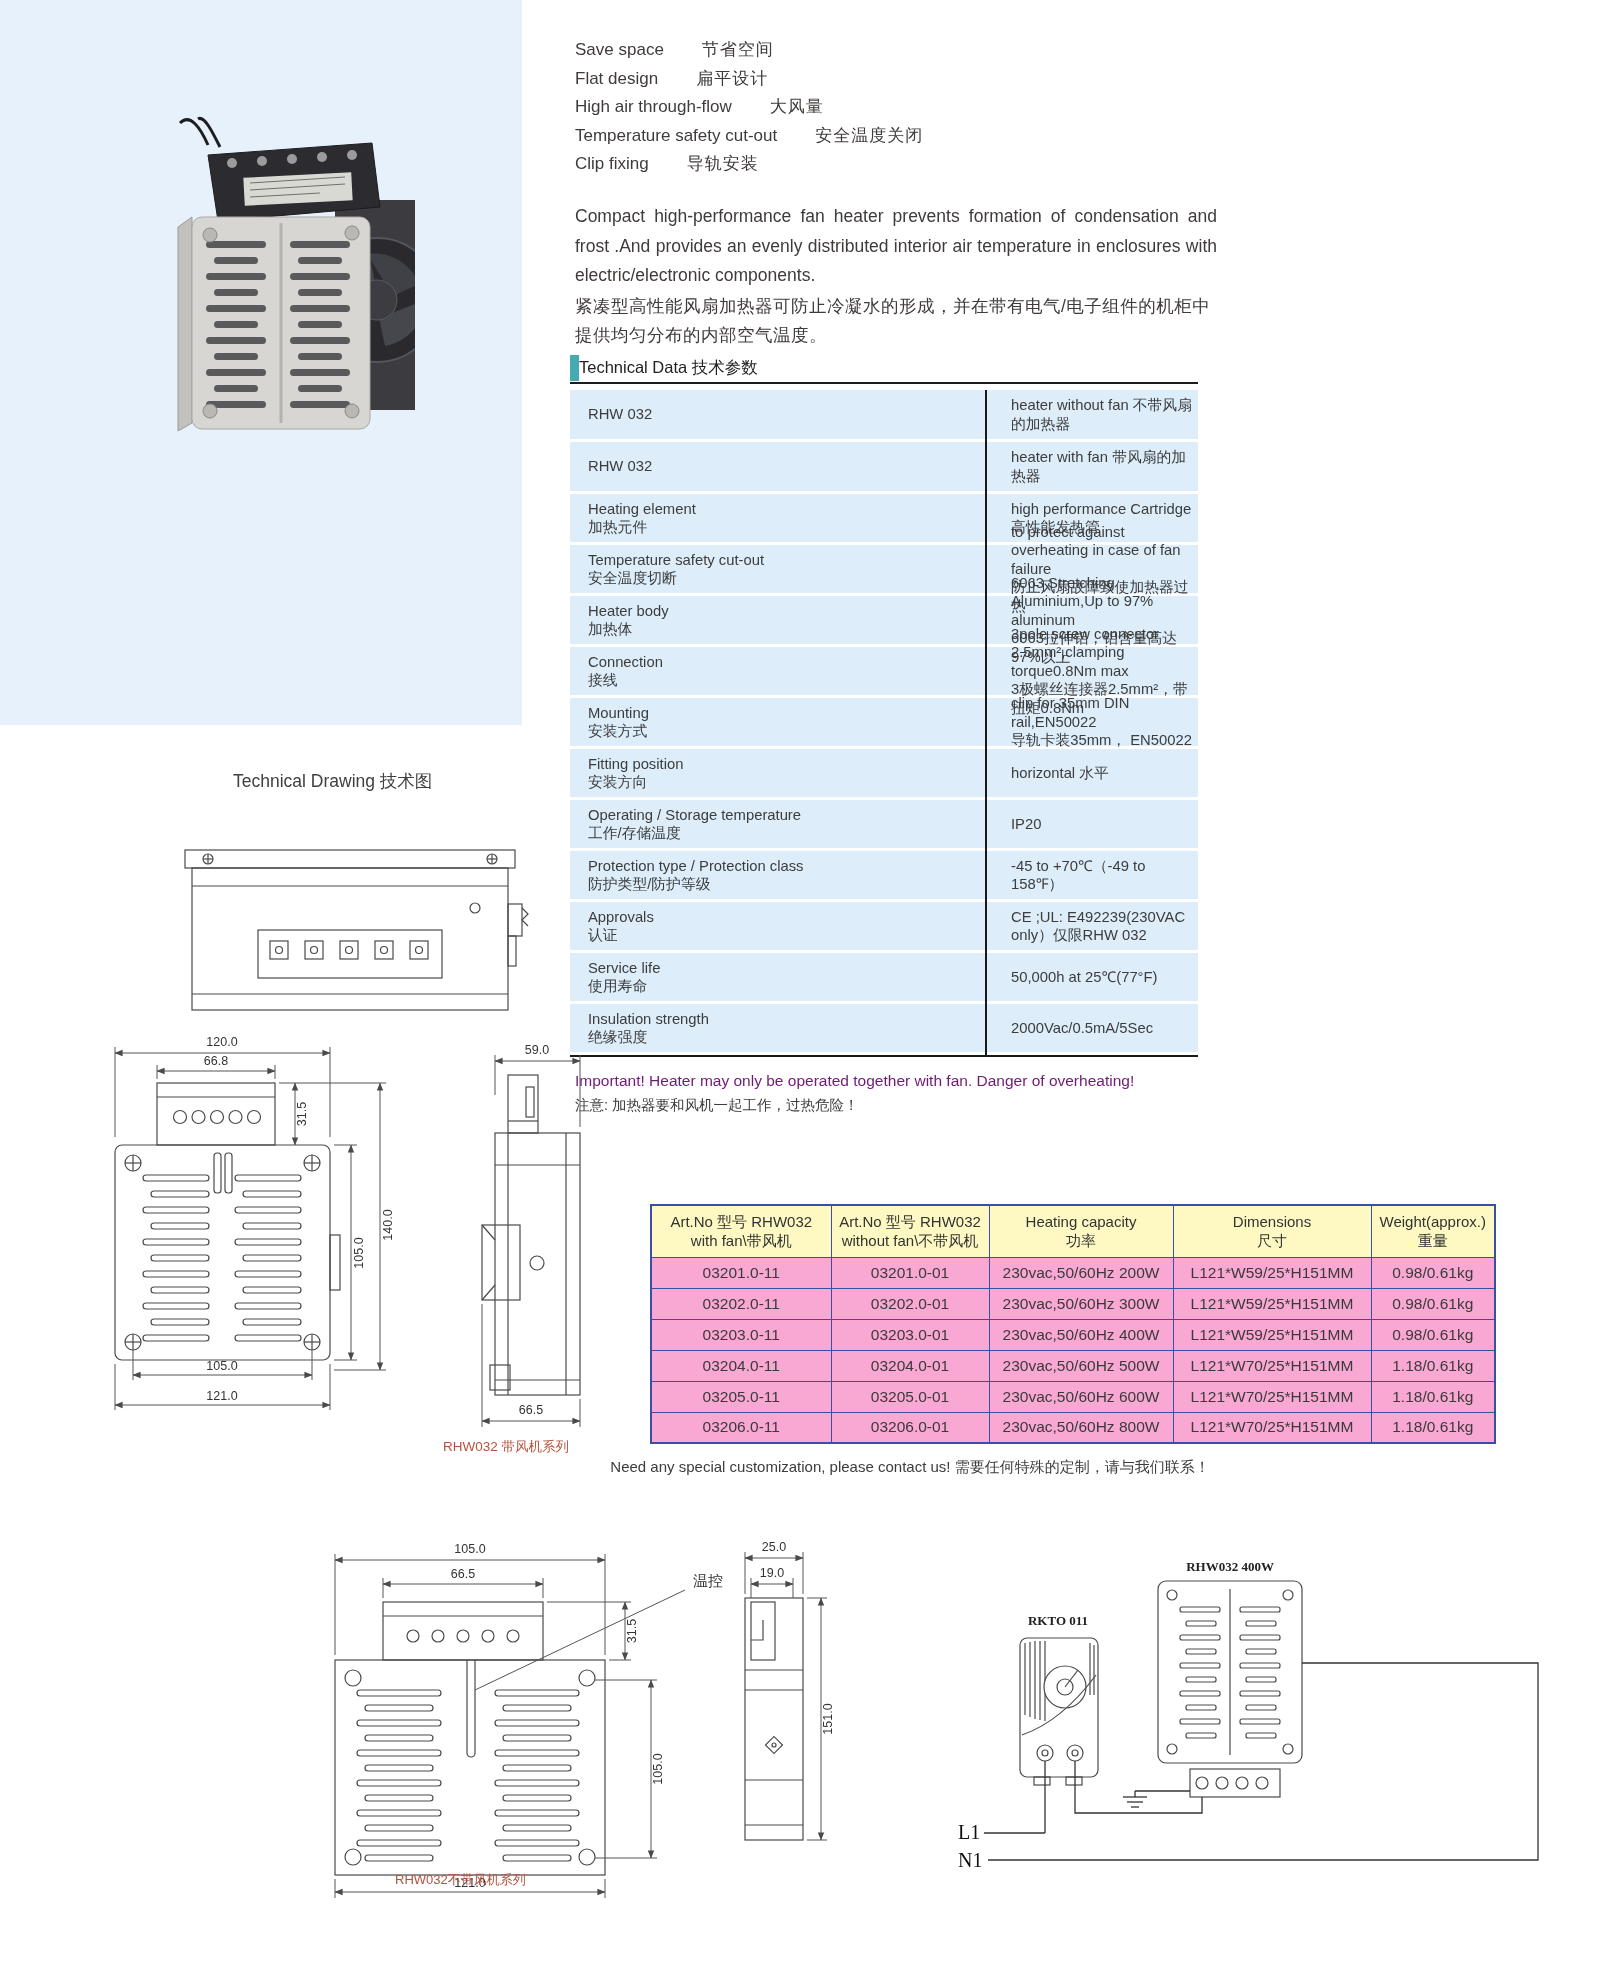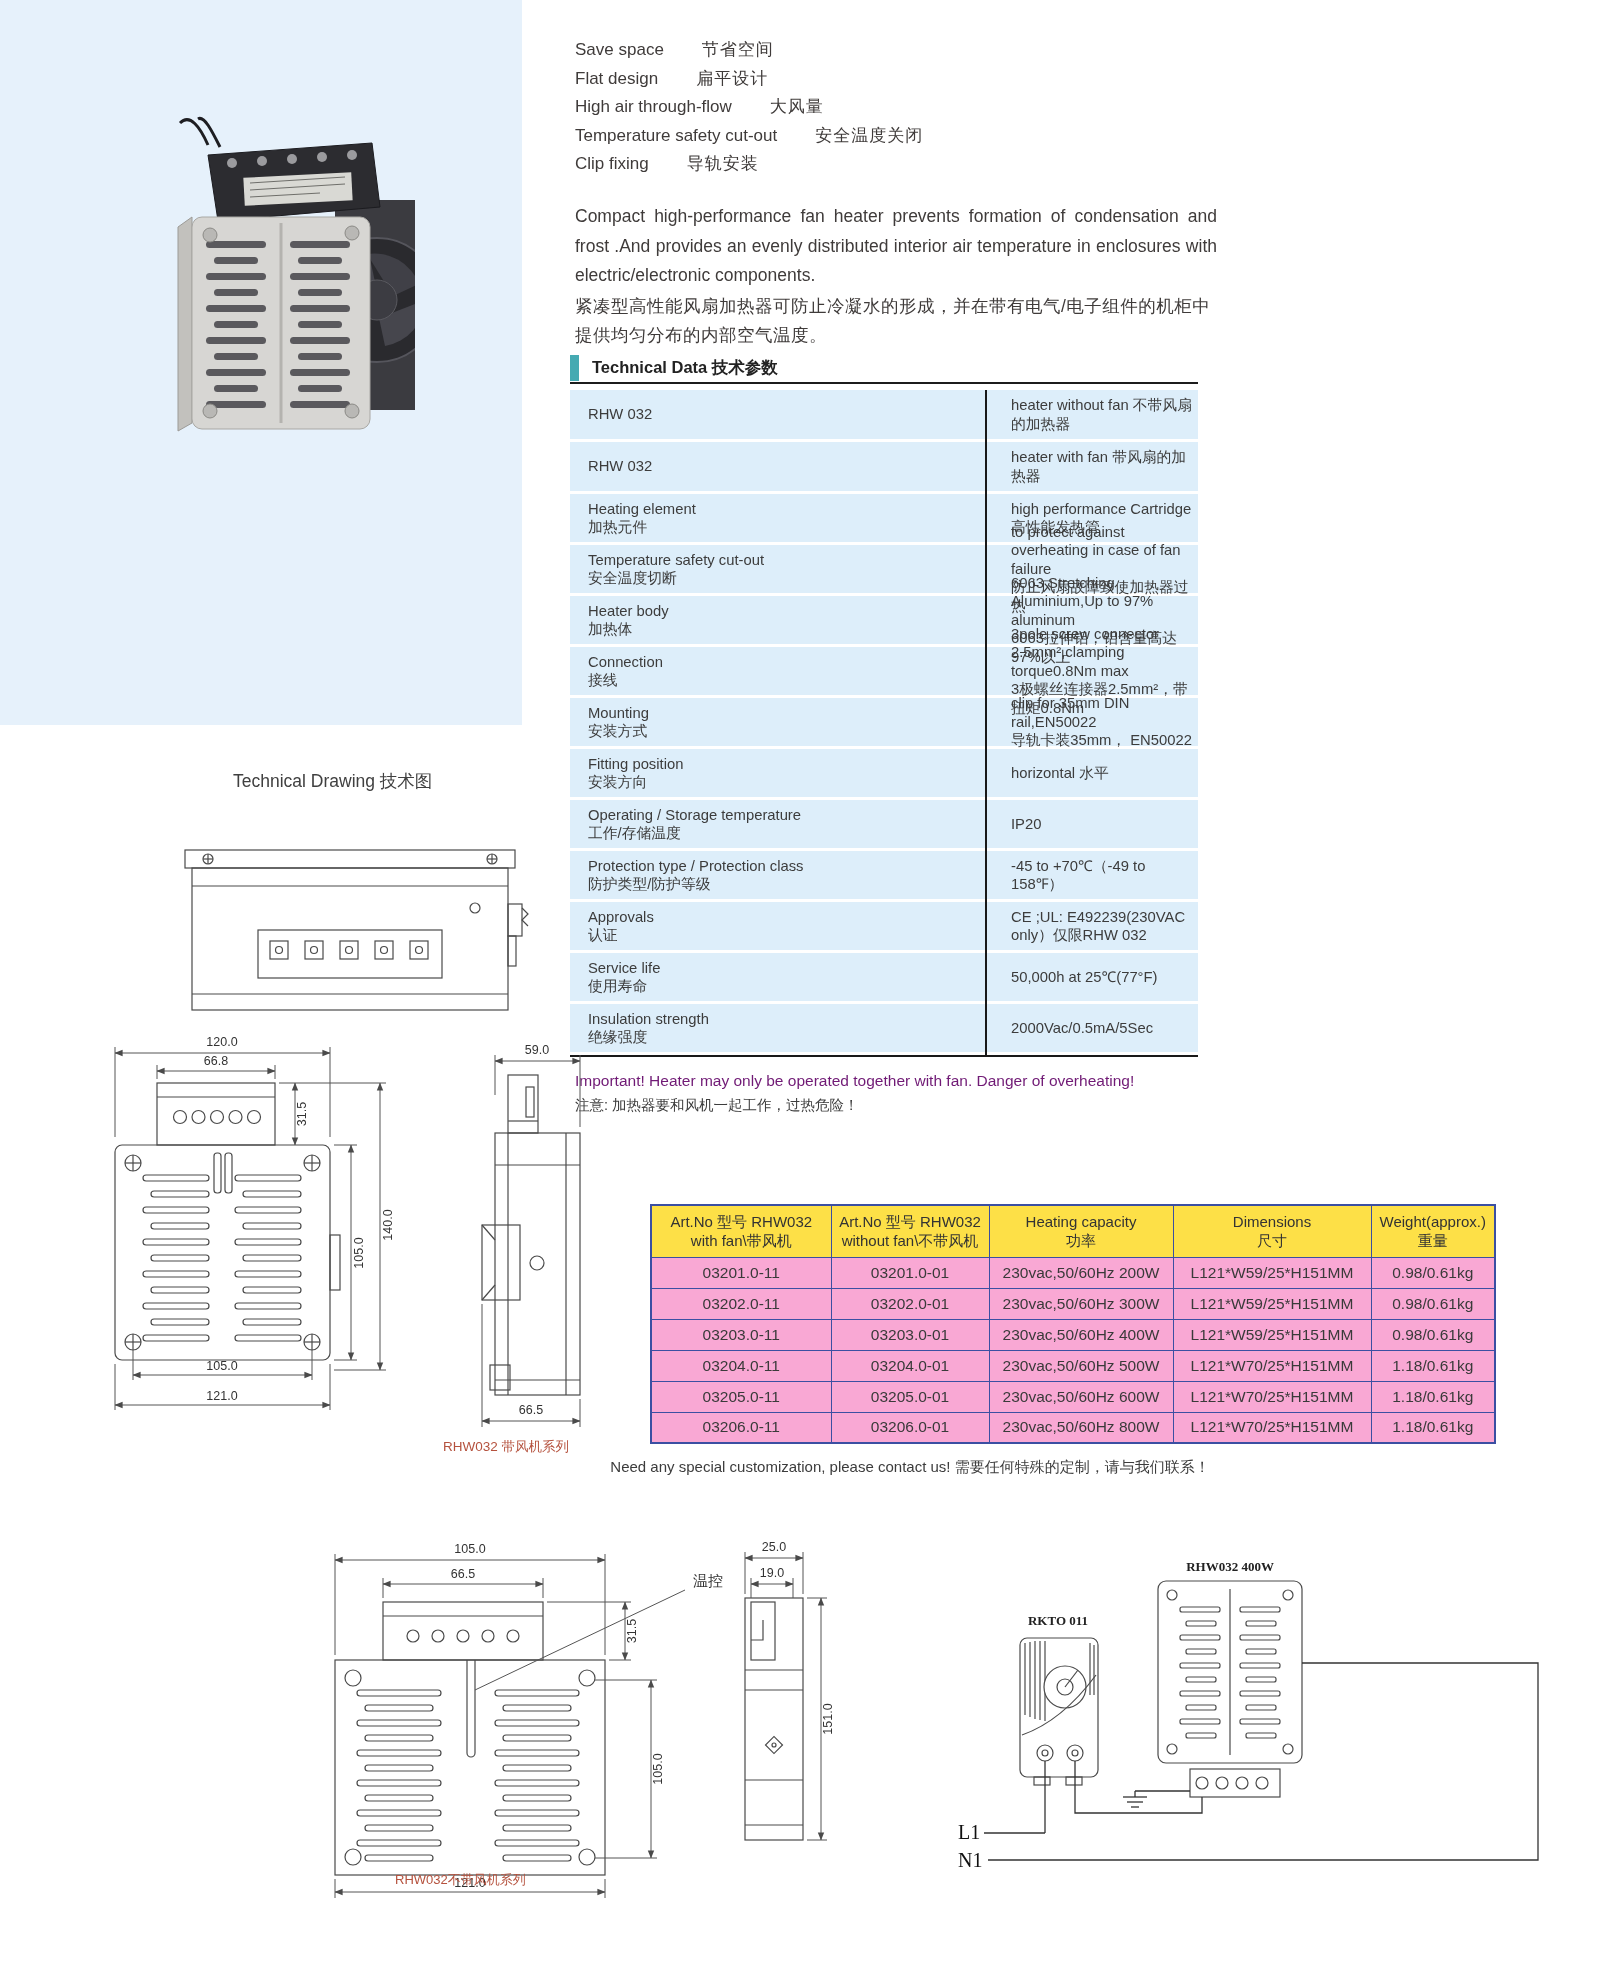--- a/index.html
+++ b/index.html
@@ -22,21 +22,21 @@
 
   
   .intro { left:575px; top:202px; width:642px; font-size:17.5px; line-height:29.5px; color:#3f3b3a; }
   .intro .en { text-align:justify; }
   .intro .cn { margin-top:1px; letter-spacing:0.5px; }
 
   
   .tech-header { left:570px; top:354px; width:628px; height:30px;
     border-bottom:2px solid #1c1c1c; display:flex; align-items:center; }
   .tech-header .bar { width:9px; height:26px; background:#45aab2; }
-  .tech-header .t { margin-left:13px; font-size:16.5px; font-weight:bold; color:#222; }
+  .tech-header .t { font-size:16.5px; font-weight:normal; color:#222; }
 
   
   .tech-table { left:570px; top:390px; width:628px; }
   .trow { display:flex; background:#ddeefa; margin-bottom:3px; }
   .trow.h1 { height:49px; }
   .trow.h2 { height:48px; }
   .lcell { width:415px; padding-left:18px; display:flex; flex-direction:column; justify-content:center; }
   .vcell { flex:1; padding-left:26px; display:flex; flex-direction:column; justify-content:center; }
   .tl { font-size:14.8px; line-height:18.5px; color:#3c3c3c; }
   .tech-divider { left:985px; top:390px; width:2px; height:665px; background:#191919; z-index:3; }
@@ -49,21 +49,21 @@
   .drawing-title { left:233px; top:769px; font-size:17.5px; font-weight:500; color:#404040; }
   .caption-red { color:#b5523e; font-size:13.5px; }
   .cap-fan { left:443px; top:1438px; }
   .cap-nofan { left:395px; top:1871px; font-size:13px; }
 
   
   table.prod { position:absolute; left:650px; top:1204px; width:844px;
     border-collapse:collapse; table-layout:fixed;
     border:2.5px solid #3b4fa2; }
   table.prod th, table.prod td { border:1.6px solid #3b4fa2; padding:0; text-align:center; }
-  table.prod th { background:#fde047; height:52px; font-weight:normal; font-size:15px; color:#333; line-height:19px; }
+  table.prod th { background:#fef9c3; height:52px; font-weight:normal; font-size:15px; color:#333; line-height:19px; }
   table.prod td { height:31px; font-size:15.5px; color:#3a3a3a; background:#f9a8d4; }
 
   .custom-note { left:540px; top:1458px; width:740px; text-align:center; font-size:15px; color:#3c3c3c; }
 
   
   svg text { font-family:"Liberation Sans", sans-serif; }
   .dimtxt { font-size:12.5px; fill:#333; }
   .serif { font-family:"Liberation Serif", serif; }
 </style>
 </head>

